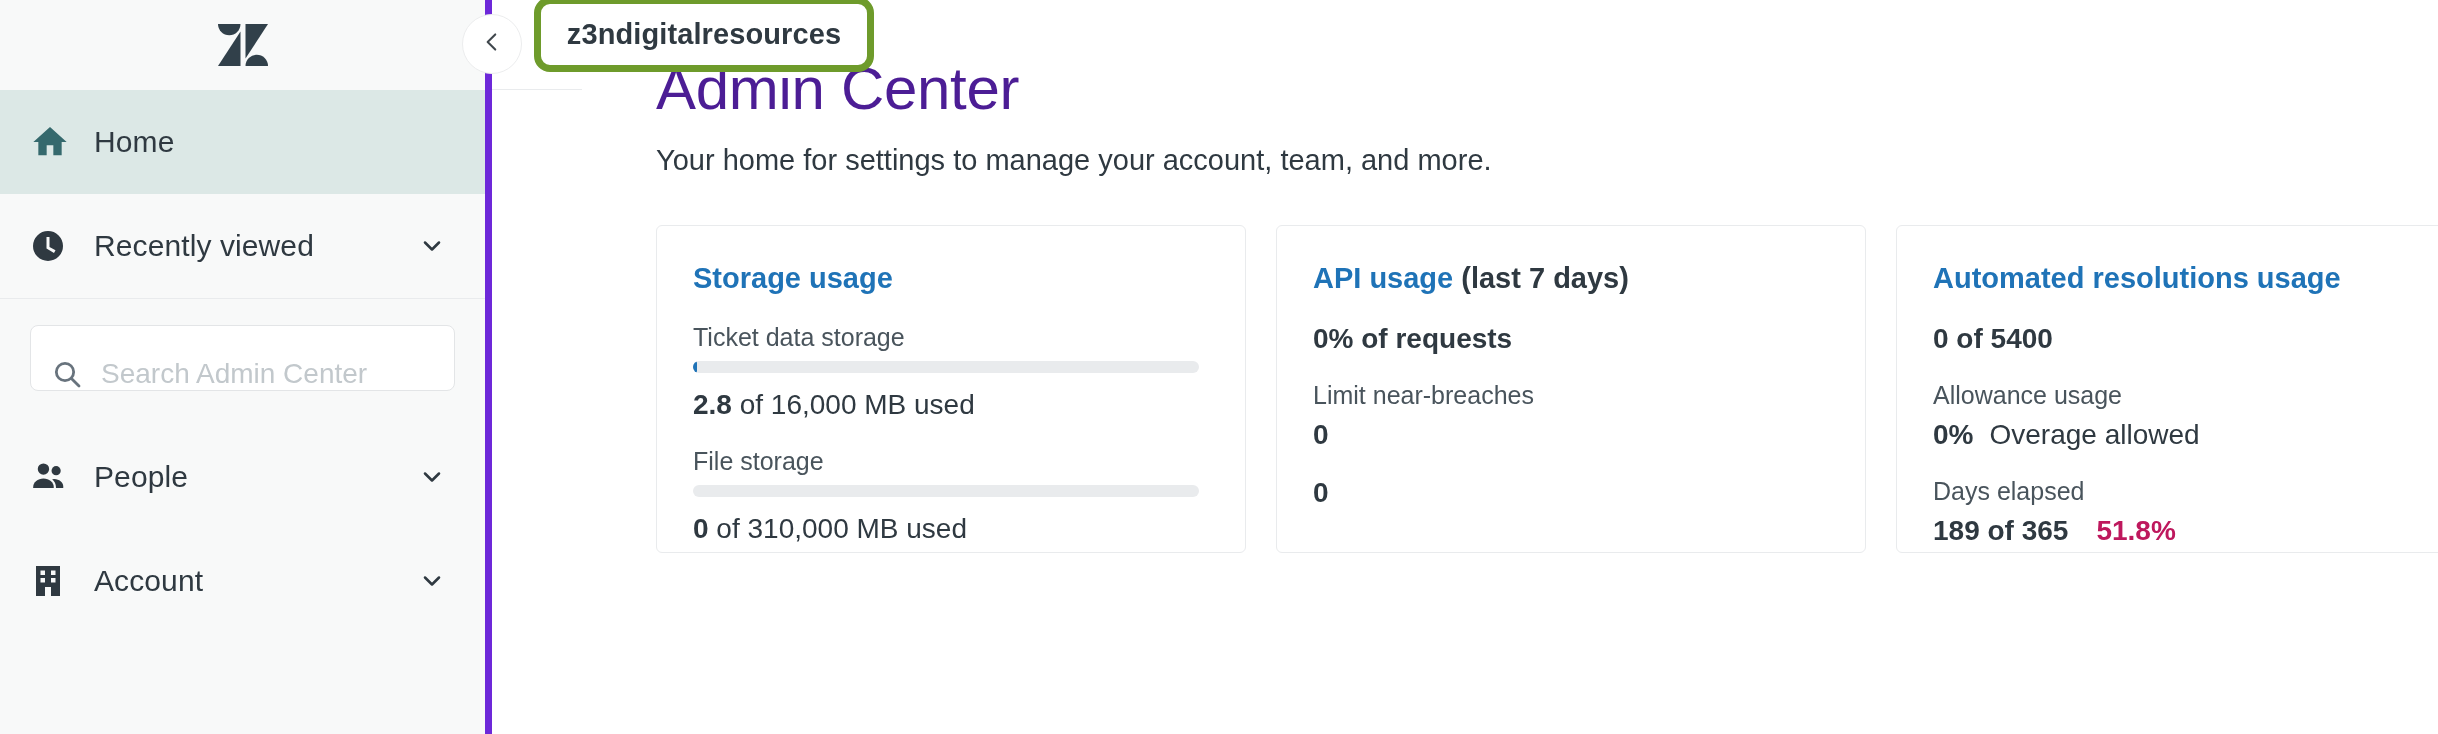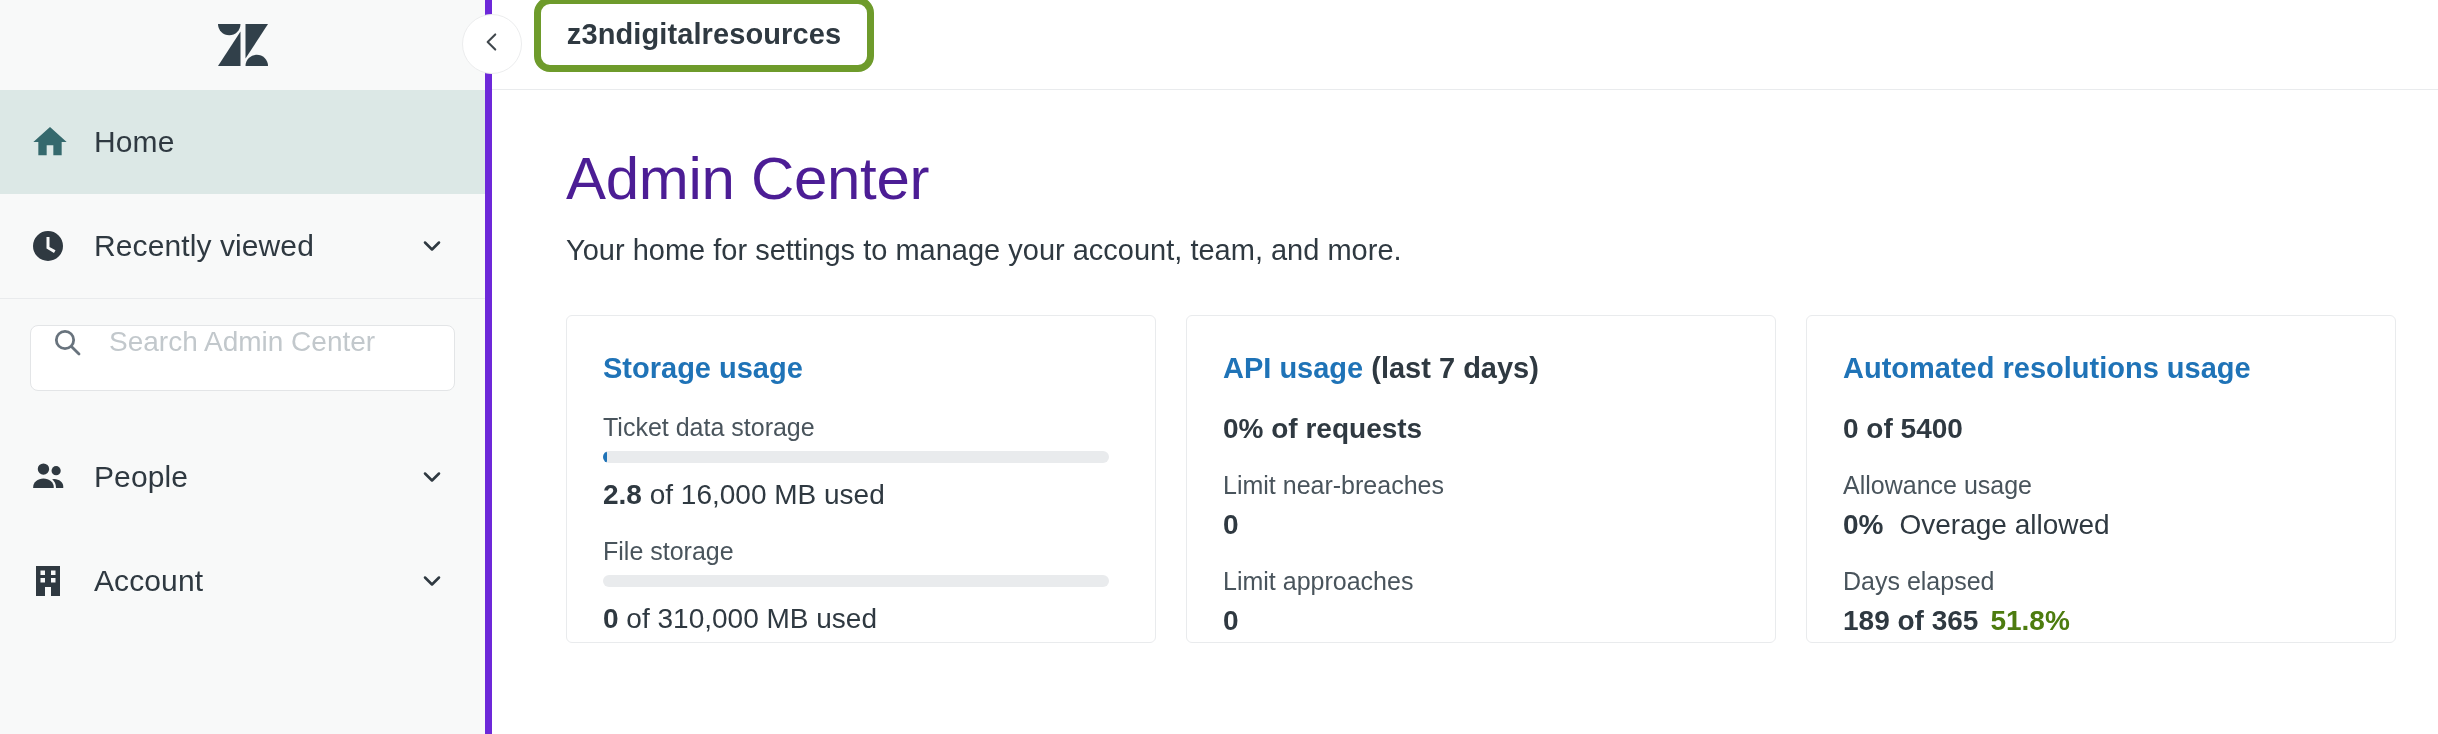--- a/index.html
+++ b/index.html
@@ -77,48 +77,48 @@
     height: 1px;
     background: #e9ebed;
     width: 100%;
   }
 
   .search-wrap {
     padding: 26px 30px 34px 30px;
   }
   .search-box {
     display: flex;
-    align-items: flex-start;
+    align-items: flex-end;
     height: 66px;
     border: 1px solid #e3e5e7;
     border-radius: 8px;
     background: #ffffff;
     padding: 0 20px;
-    gap: 26px;
+    gap: 18px;
   }
   .search-box .s-ico { color:#68737d; display:flex; align-items:center; }
   .search-box input {
     border: 0;
     outline: 0;
     font-size: 28px;
     font-family: "Liberation Sans", sans-serif;
     color: #2f3941;
     background: transparent;
     width: 100%;
   }
   .search-box input::placeholder { color: #c2c8cc; }
 
   
   .main {
     flex: 1;
     height: 734px;
     background: #ffffff;
     position: relative;
     display: flex;
-    flex-direction: column;
+    flex-direction: row;
     min-width: 0;
   }
   .topbar {
     height: 90px;
     background: #ffffff;
     border-bottom: 1px solid #e9ebed;
     display: flex;
     align-items: center;
     position: relative;
     flex: 0 0 90px;
@@ -206,21 +206,21 @@
     font-size: 25px;
     color: #49545c;
     margin-bottom: 9px;
   }
   .metric-value {
     font-size: 28px;
     color: #2f3941;
     margin-bottom: 26px;
   }
   .metric-value b { font-weight: bold; }
-  .metric-value .pct-muted { color: #4d7c0f; font-weight: bold; margin-left: 12px; }
+  .metric-value .pct-muted { color: #be185d; font-weight: bold; margin-left: 28px; }
   .metric-value .sp { margin-left: 16px; }
 
   .bar {
     height: 12px;
     width: 506px;
     background: #e9ebed;
     border-radius: 6px;
     margin: 2px 0 16px 0;
     position: relative;
     overflow: hidden;
@@ -371,21 +371,20 @@
 
           <div class="metric-value">
             <b>0% of requests</b>
           </div>
 
           <div class="metric-label">Limit near-breaches</div>
           <div class="metric-value">
             <b>0</b>
           </div>
 
-          <div class="metric-label">Limit approaches</div>
           <div class="metric-value">
             <b>0</b>
           </div>
         </div>
 
         <div class="card">
           <div class="card-title">
             <span>Automated resolutions usage</span><span class="muted"></span>
           </div>
 

